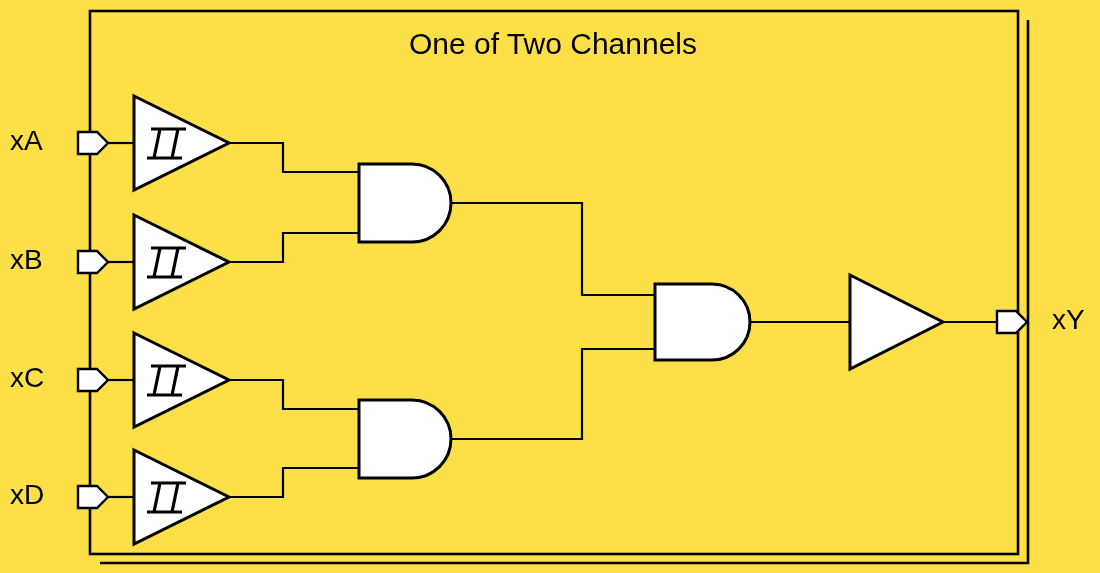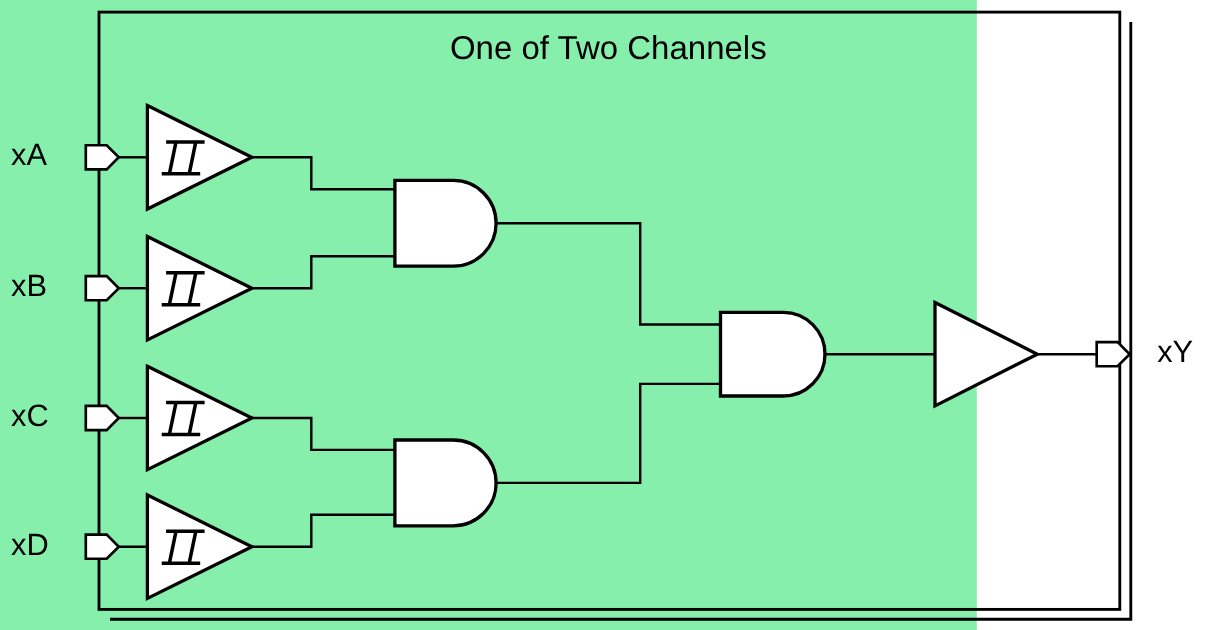--- a/index.html
+++ b/index.html
@@ -8,23 +8,23 @@
     background: #ffffff;
   }
   body {
     width: 1100px;
     height: 573px;
     overflow: hidden;
     font-family: "Liberation Sans", sans-serif;
   }
   #diagram-root {
     position: relative;
-    width: 888px;
+    width: 1100px;
     height: 573px;
-    background: #86efac;
+    background: #fde047;
   }
   svg.schematic {
     display: block;
     width: 1100px;
     height: 573px;
   }
   .wire {
     fill: none;
     stroke: #000000;
     stroke-width: 2.2;

